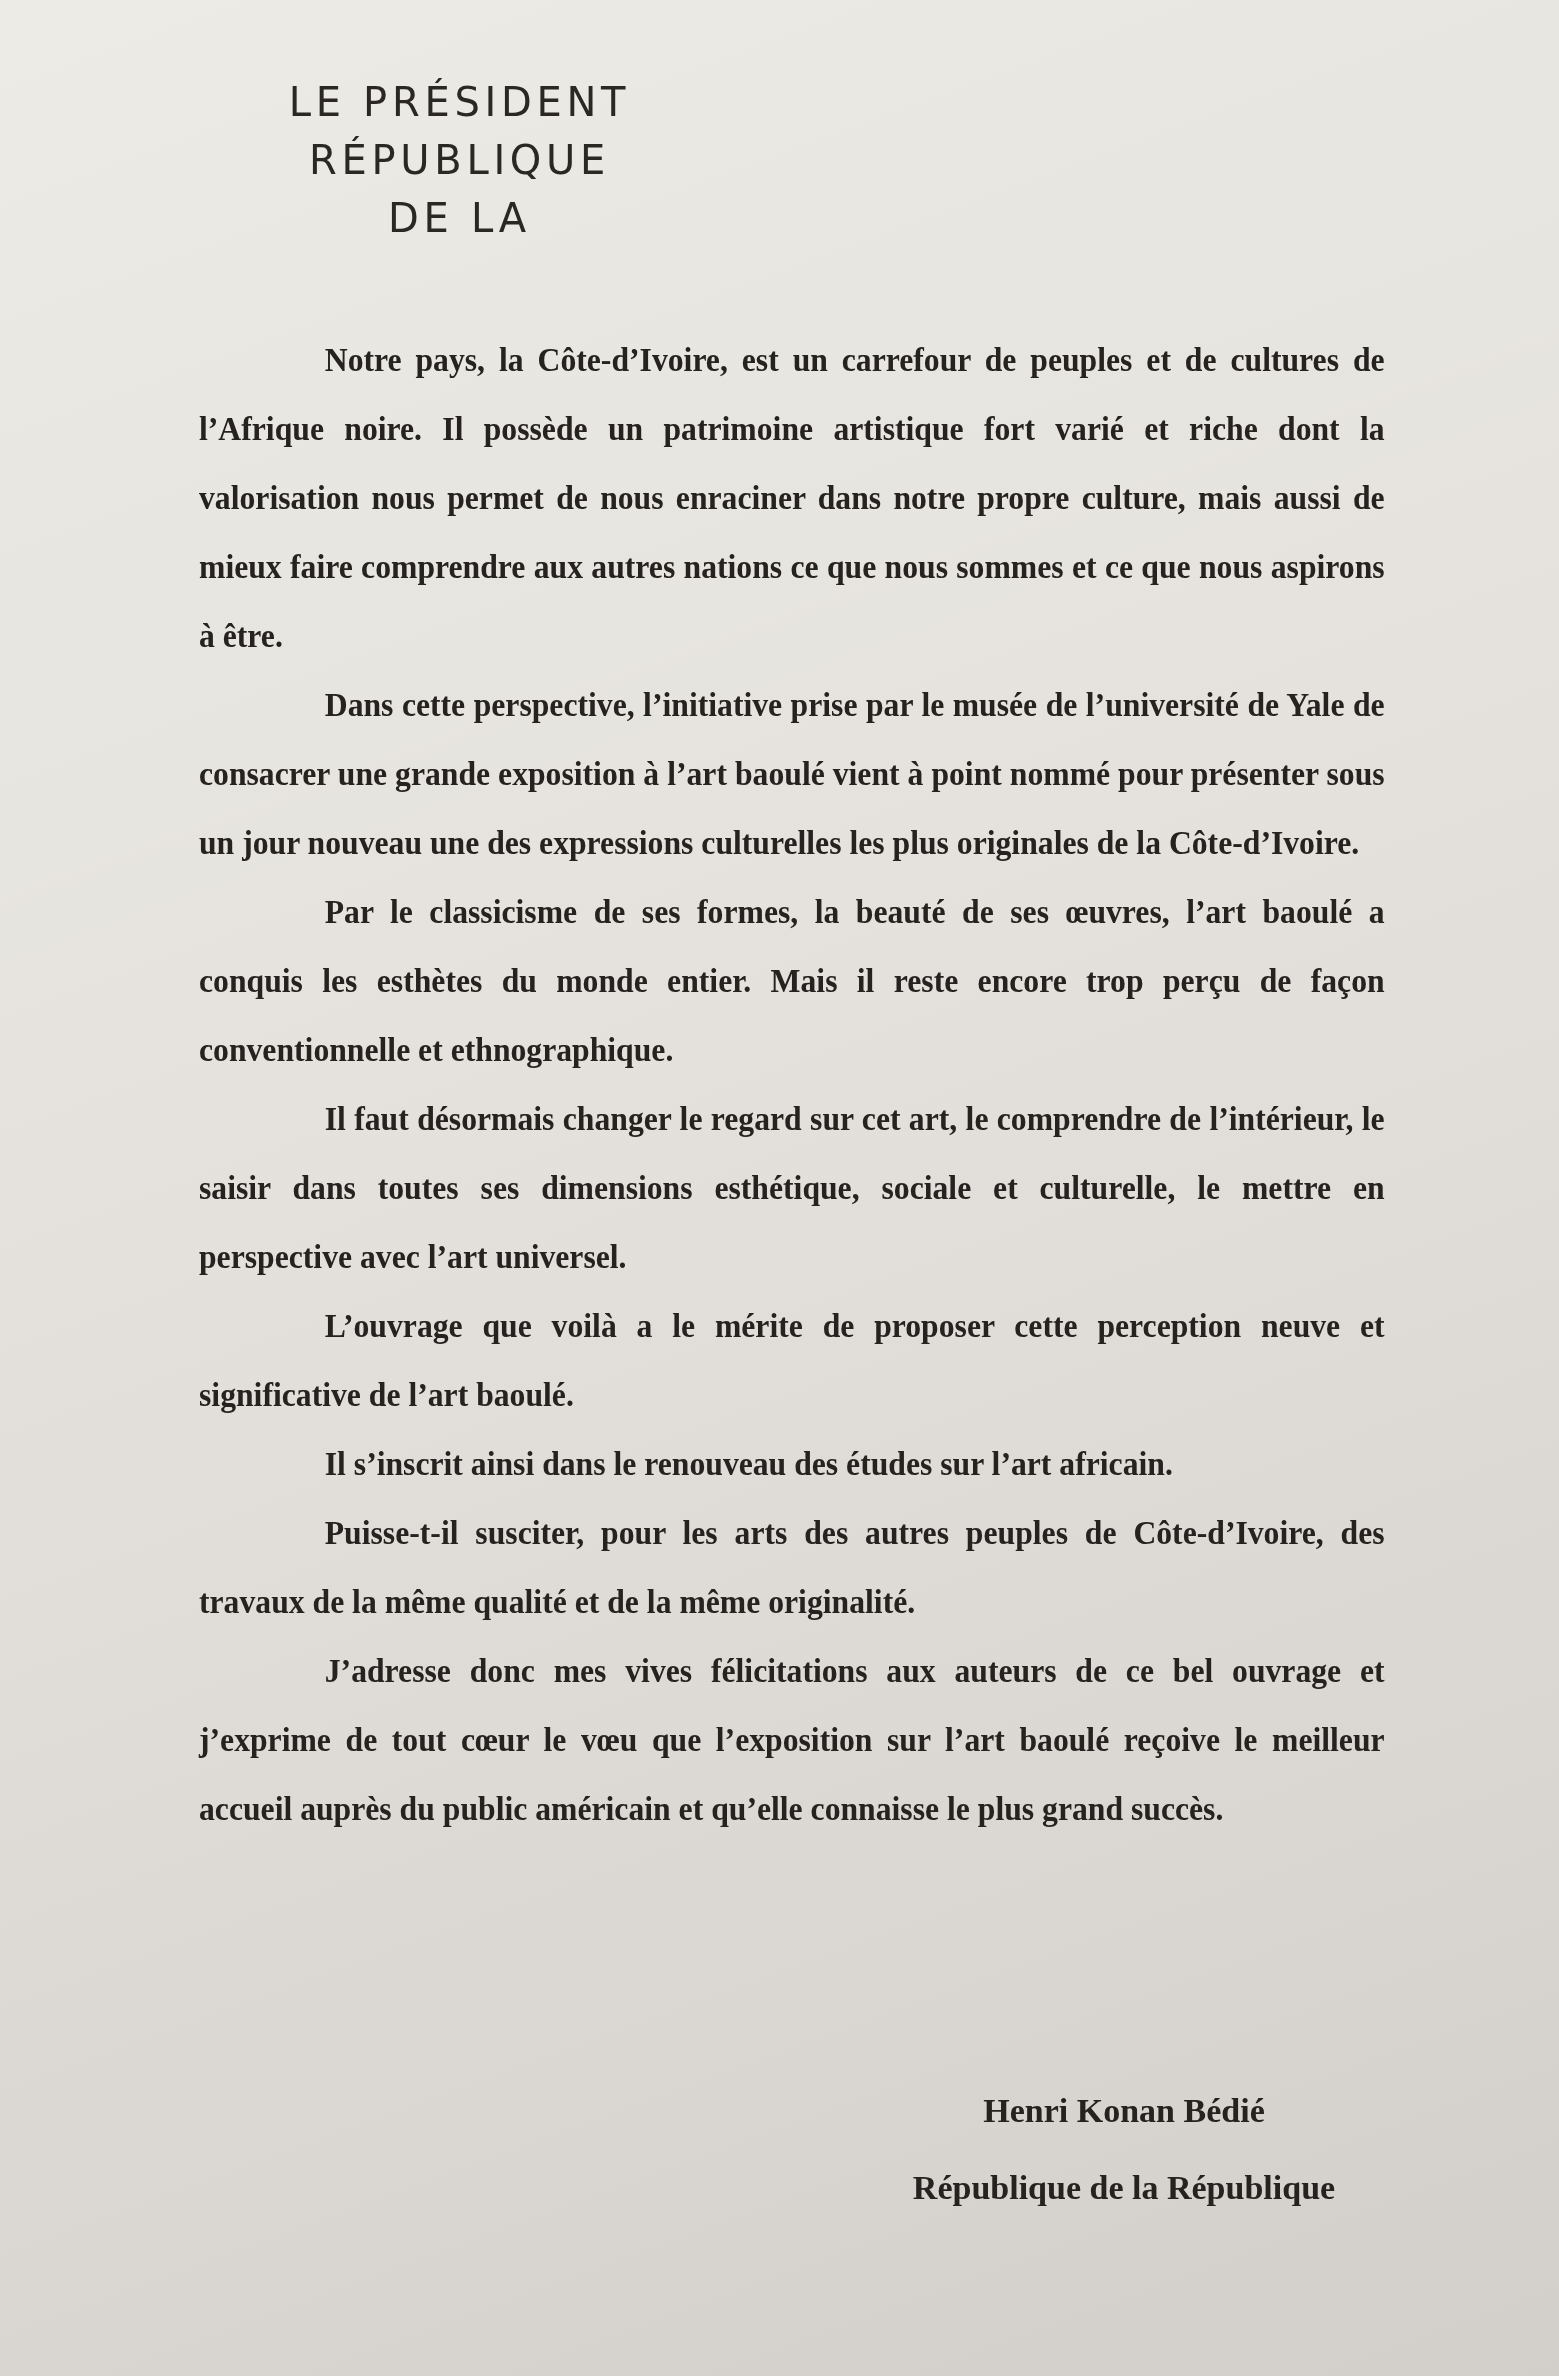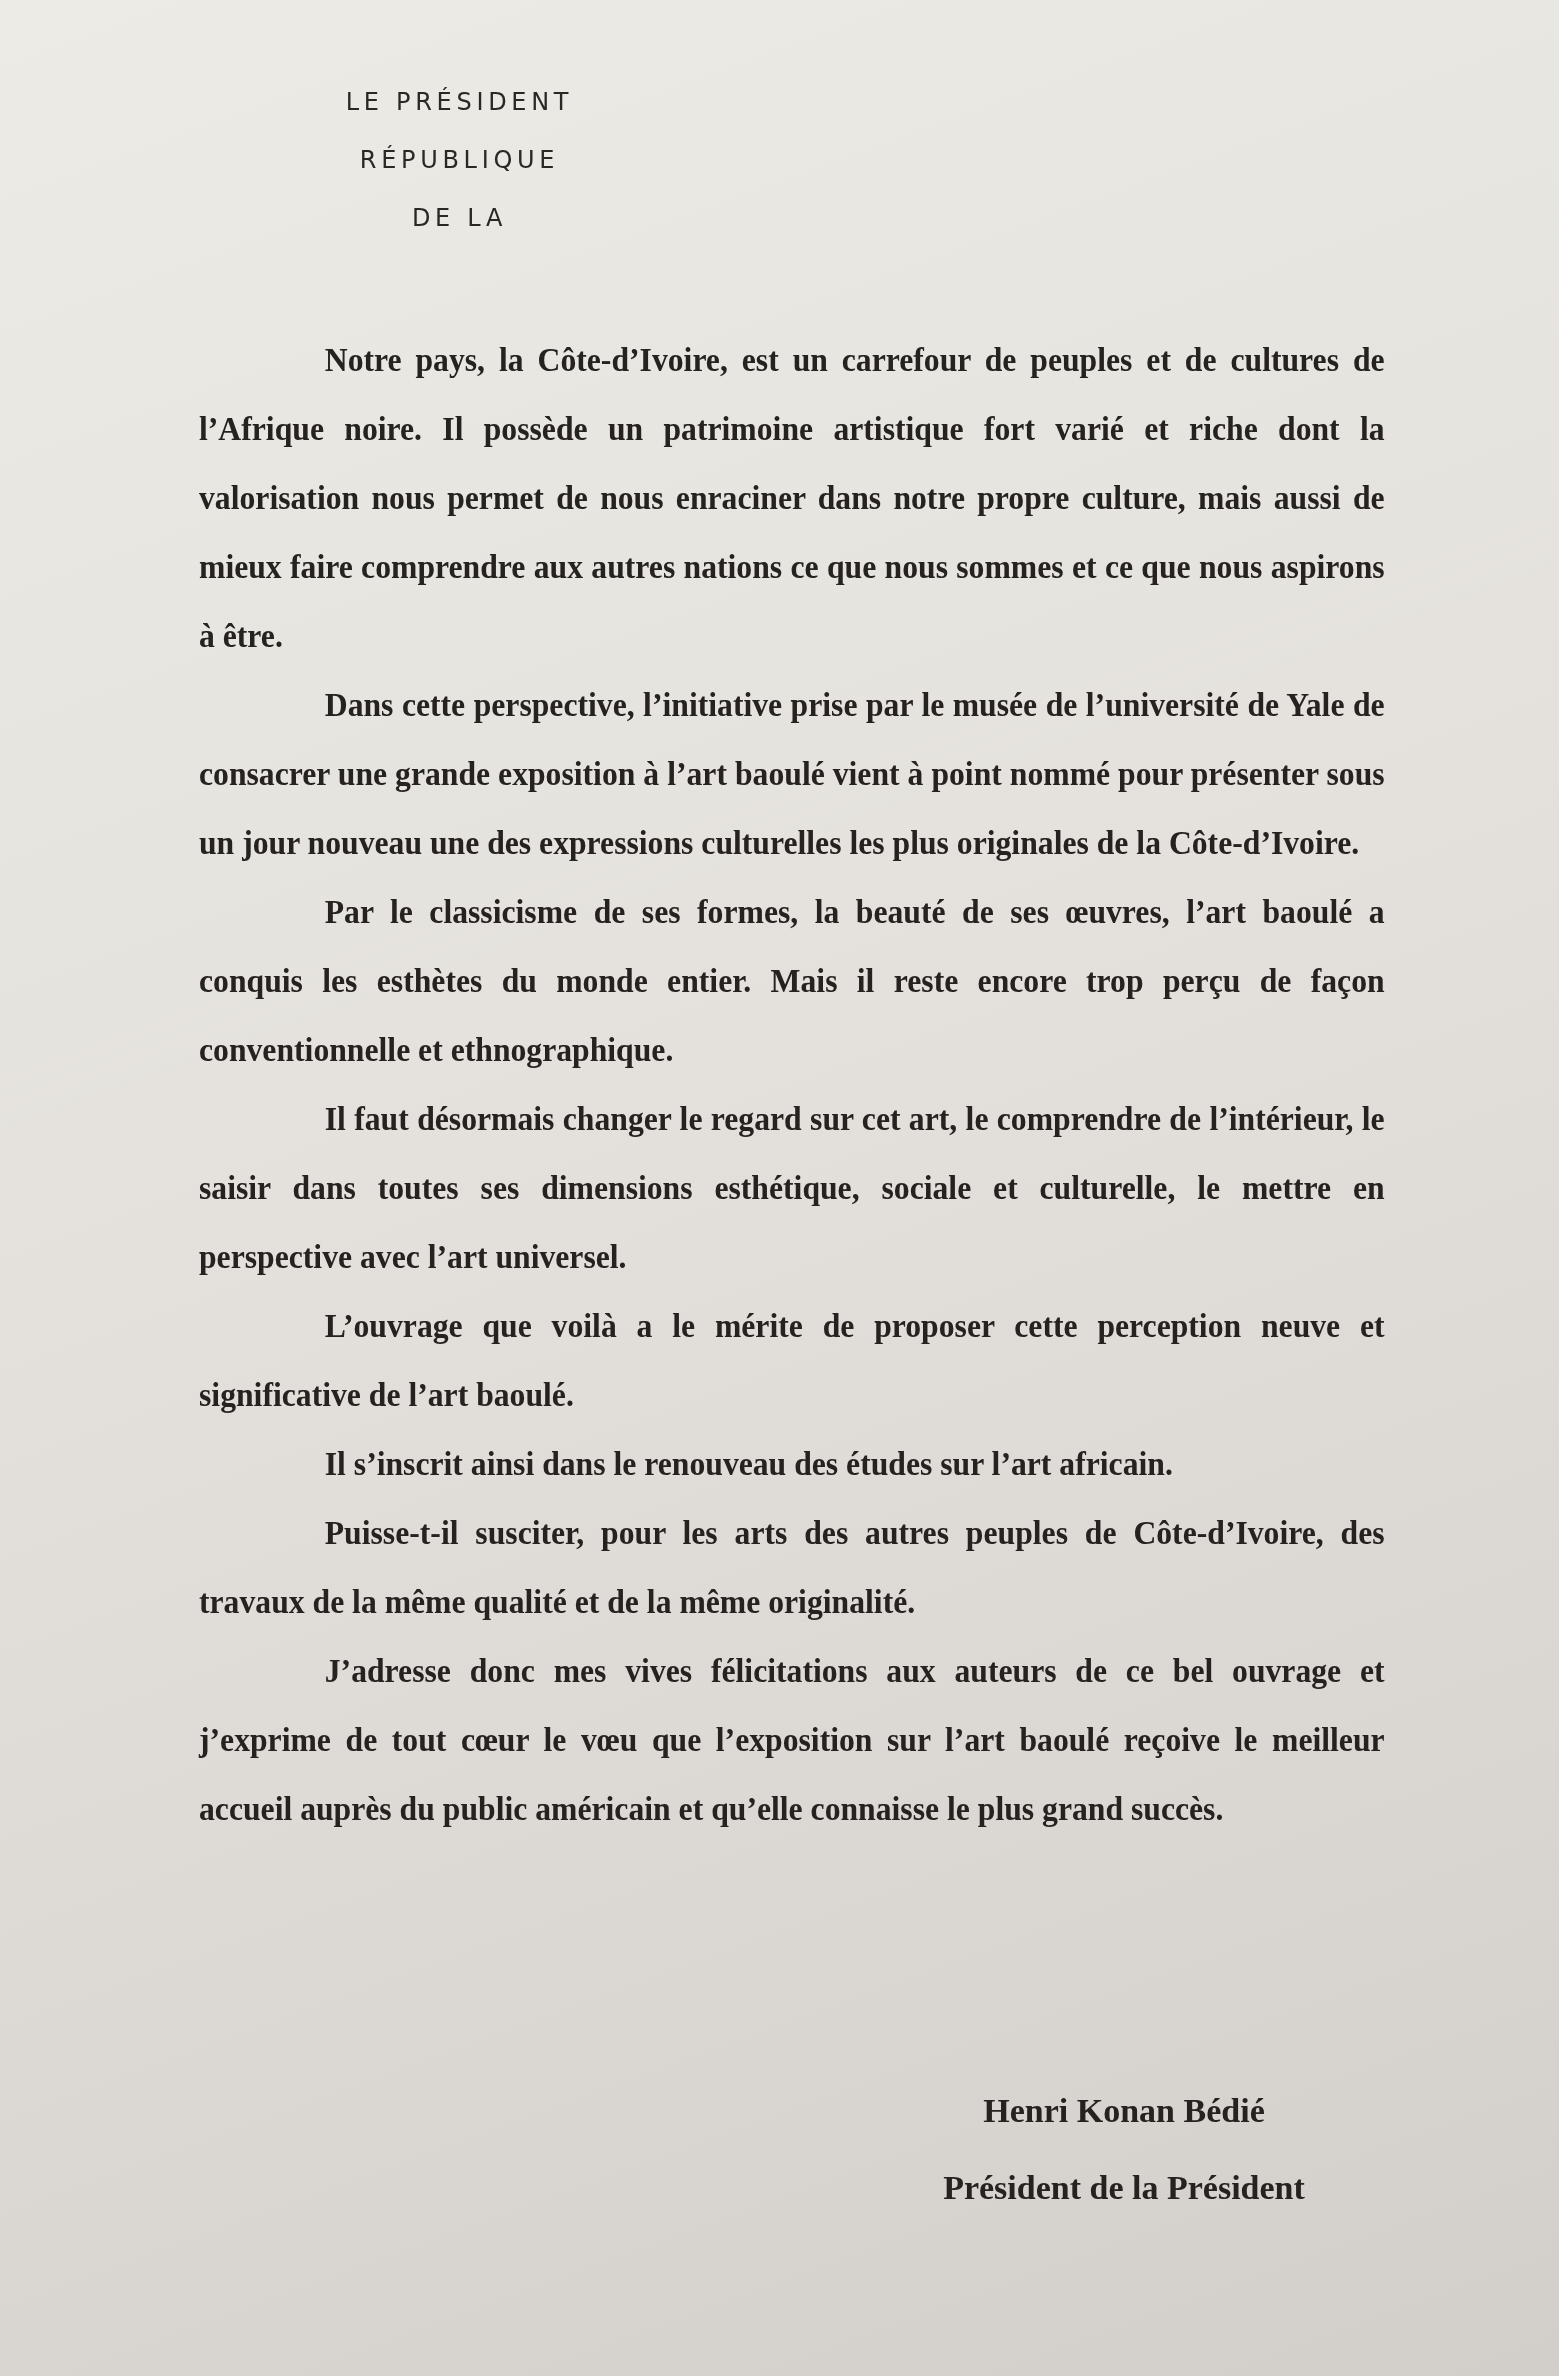--- a/index.html
+++ b/index.html
@@ -16,21 +16,21 @@
       left: 0; top: 0;
       width: 1560px; height: 2376px;
     }
     .letterhead {
       position: absolute;
       left: 272px;
       top: 73px;
       width: 375px;
       text-align: center;
       font-family: "DejaVu Sans", sans-serif;
-      font-size: 24px;
+      font-size: 40px;
       letter-spacing: 4.7px;
       line-height: 58px;
       color: #2b2725;
     }
     .letterhead div { white-space: nowrap; }
     .body-text {
       position: absolute;
       left: 199px;
       top: 326px;
       width: 1235px;
@@ -80,17 +80,17 @@
     <p>Par le classicisme de ses formes, la beauté de ses œuvres, l’art baoulé a conquis les esthètes du monde entier. Mais il reste encore trop perçu de façon conventionnelle et ethnographique.</p>
     <p>Il faut désormais changer le regard sur cet art, le comprendre de l’intérieur, le saisir dans toutes ses dimensions esthétique, sociale et culturelle, le mettre en perspective avec l’art universel.</p>
     <p>L’ouvrage que voilà a le mérite de proposer cette perception neuve et significative de l’art baoulé.</p>
     <p>Il s’inscrit ainsi dans le renouveau des études sur l’art africain.</p>
     <p>Puisse-t-il susciter, pour les arts des autres peuples de Côte-d’Ivoire, des travaux de la même qualité et de la même originalité.</p>
     <p>J’adresse donc mes vives félicitations aux auteurs de ce bel ouvrage et j’exprime de tout cœur le vœu que l’exposition sur l’art baoulé reçoive le meilleur accueil auprès du public américain et qu’elle connaisse le plus grand succès.</p>
   </div>
 
   <div class="signature">
     <div>Henri Konan Bédié</div>
-    <div>Président de la Président</div>
+    <div>République de la République</div>
   </div>
 
 </div>
 
 
 </body></html>

